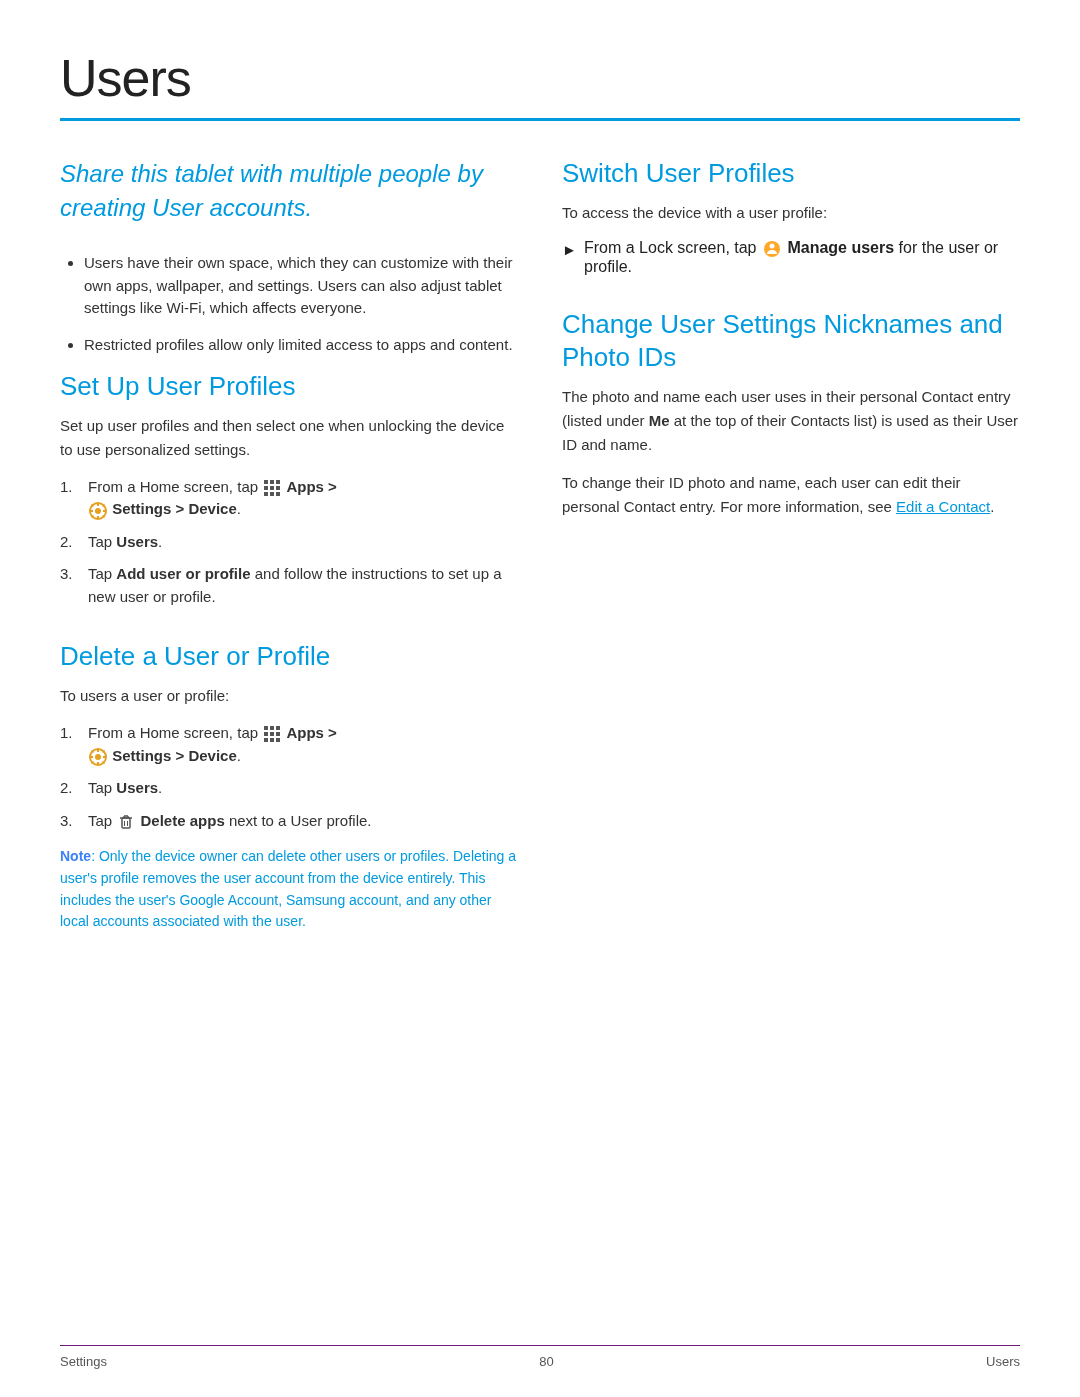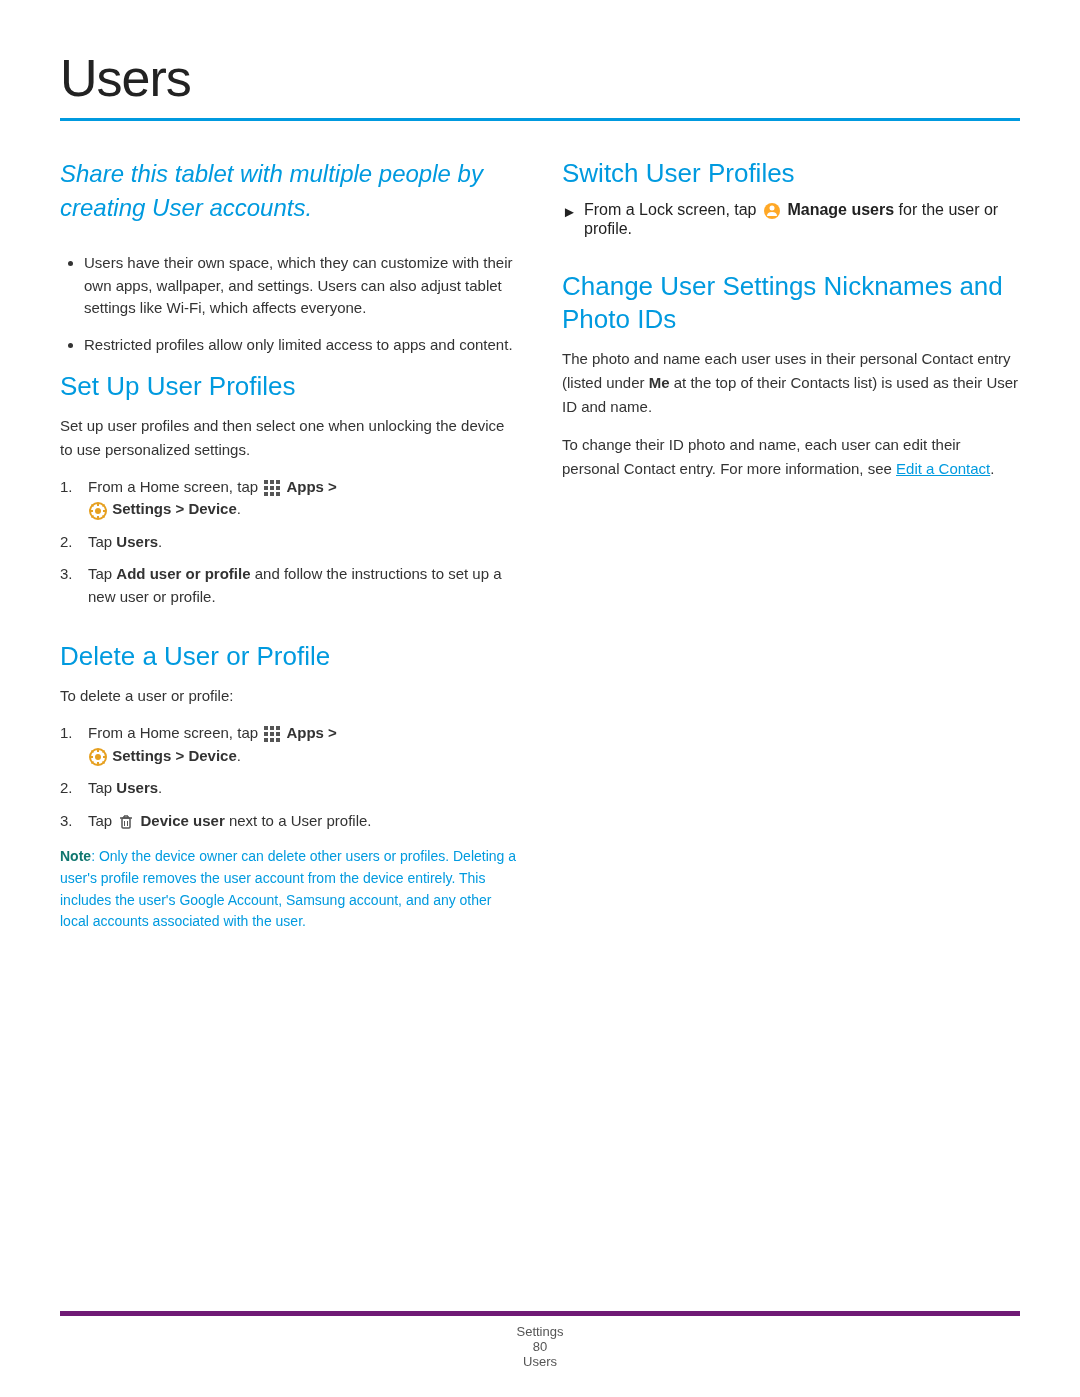--- a/index.html
+++ b/index.html
@@ -153,41 +153,40 @@
       min-width: 14px;
     }
     .note-text {
       font-size: 14px;
       color: #009adf;
       line-height: 1.55;
       margin-top: 14px;
     }
     .note-bold {
       font-weight: bold;
-      color: #0f766e;
+      color: #3b82f6;
       margin-top: 32px;
     }
     .link-text {
       color: #009adf;
       text-decoration: underline;
     }
     .section-block {
       margin-bottom: 32px;
     }
     .footer {
       position: absolute;
       bottom: 28px;
       left: 60px;
       right: 60px;
       display: flex;
       justify-content: space-between;
       align-items: center;
-      border-top: 5px solid #701a75;
+      border-top: 1px solid #701a75;
       padding-top: 8px;
-      flex-direction: column;
     }
     .footer-left {
       font-size: 13px;
       color: #555;
     }
     .footer-center {
       font-size: 13px;
       color: #555;
     }
     .footer-right {
@@ -259,21 +258,21 @@
           </li>
           <li>
             <span class="step-num">3.</span>
             <span class="step-content">Tap <span class="inline-bold">Add user or profile</span> and follow the instructions to set up a new user or profile.</span>
           </li>
         </ol>
       </div>
 
       <div class="section-block">
         <h2 class="section-title">Delete a User or Profile</h2>
-        <p class="section-body">To delete a user or profile:</p>
+        <p class="section-body">To users a user or profile:</p>
         <ol class="ordered-list">
           <li>
             <span class="step-num">1.</span>
             <span class="step-content">
               From a Home screen, tap
               <span class="apps-icon">
                 <svg viewBox="0 0 18 18" xmlns="http://www.w3.org/2000/svg">
                   <rect x="1" y="1" width="4" height="4" fill="#555"></rect>
                   <rect x="7" y="1" width="4" height="4" fill="#555"></rect>
                   <rect x="13" y="1" width="4" height="4" fill="#555"></rect>
@@ -315,35 +314,36 @@
                 <svg viewBox="0 0 16 16" xmlns="http://www.w3.org/2000/svg">
                   <rect x="4" y="4" width="8" height="10" rx="1" fill="none" stroke="#555" stroke-width="1.5"></rect>
                   <line x1="2" y1="4" x2="14" y2="4" stroke="#555" stroke-width="1.5"></line>
                   <line x1="6" y1="4" x2="6" y2="2" stroke="#555" stroke-width="1.5"></line>
                   <line x1="10" y1="4" x2="10" y2="2" stroke="#555" stroke-width="1.5"></line>
                   <line x1="6" y1="2" x2="10" y2="2" stroke="#555" stroke-width="1.5"></line>
                   <line x1="6.5" y1="7" x2="6.5" y2="12" stroke="#555" stroke-width="1"></line>
                   <line x1="9.5" y1="7" x2="9.5" y2="12" stroke="#555" stroke-width="1"></line>
                 </svg>
               </span>
-              <span class="inline-bold">Device user</span> next to a User profile.
+              <span class="inline-bold">Delete apps</span> next to a User profile.
             </span>
           </li>
         </ol>
         <p class="note-text">
           <span class="note-bold">Note</span><span>: Only the device owner can delete other users or profiles. Deleting a user's profile removes the user account from the device entirely. This includes the user's Google Account, Samsung account, and any other local accounts associated with the user.</span>
         </p>
       </div>
 
     </div>
 
     <div class="col-right">
 
       <div class="section-block">
         <h2 class="section-title">Switch User Profiles</h2>
+        <p class="section-body">To access the device with a user profile:</p>
         <div class="arrow-bullet">
           <span class="arrow">►</span>
           <span>
             From a Lock screen, tap
             <span class="manage-icon">
               <svg viewBox="0 0 18 18" xmlns="http://www.w3.org/2000/svg">
                 <circle cx="9" cy="9" r="8" fill="#f90" opacity="0.85"></circle>
                 <circle cx="9" cy="6" r="2.5" fill="white"></circle>
                 <path d="M4,14 Q4,10 9,10 Q14,10 14,14" fill="white"></path>
               </svg>

